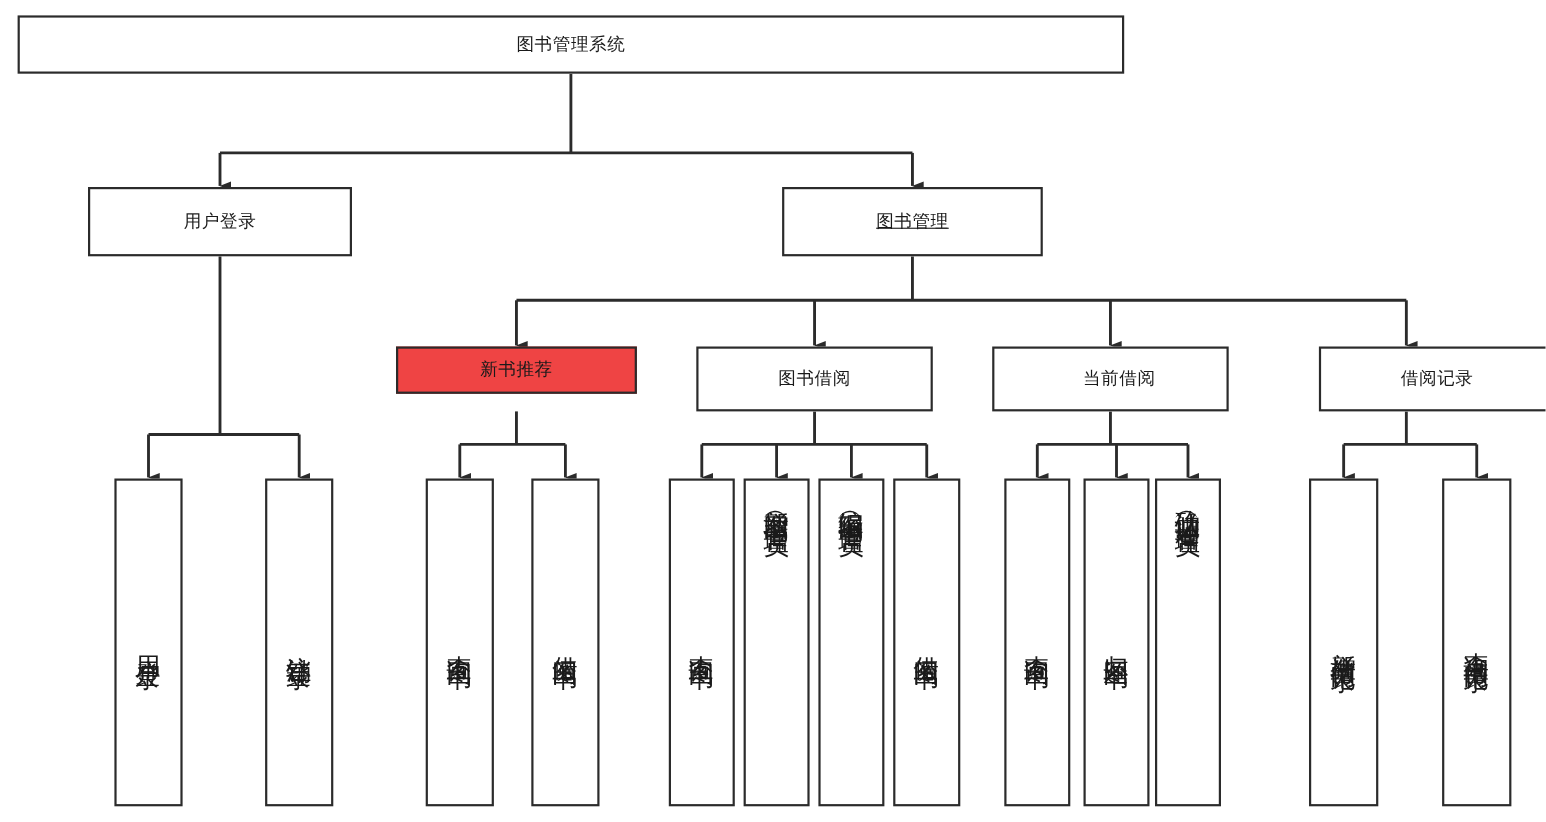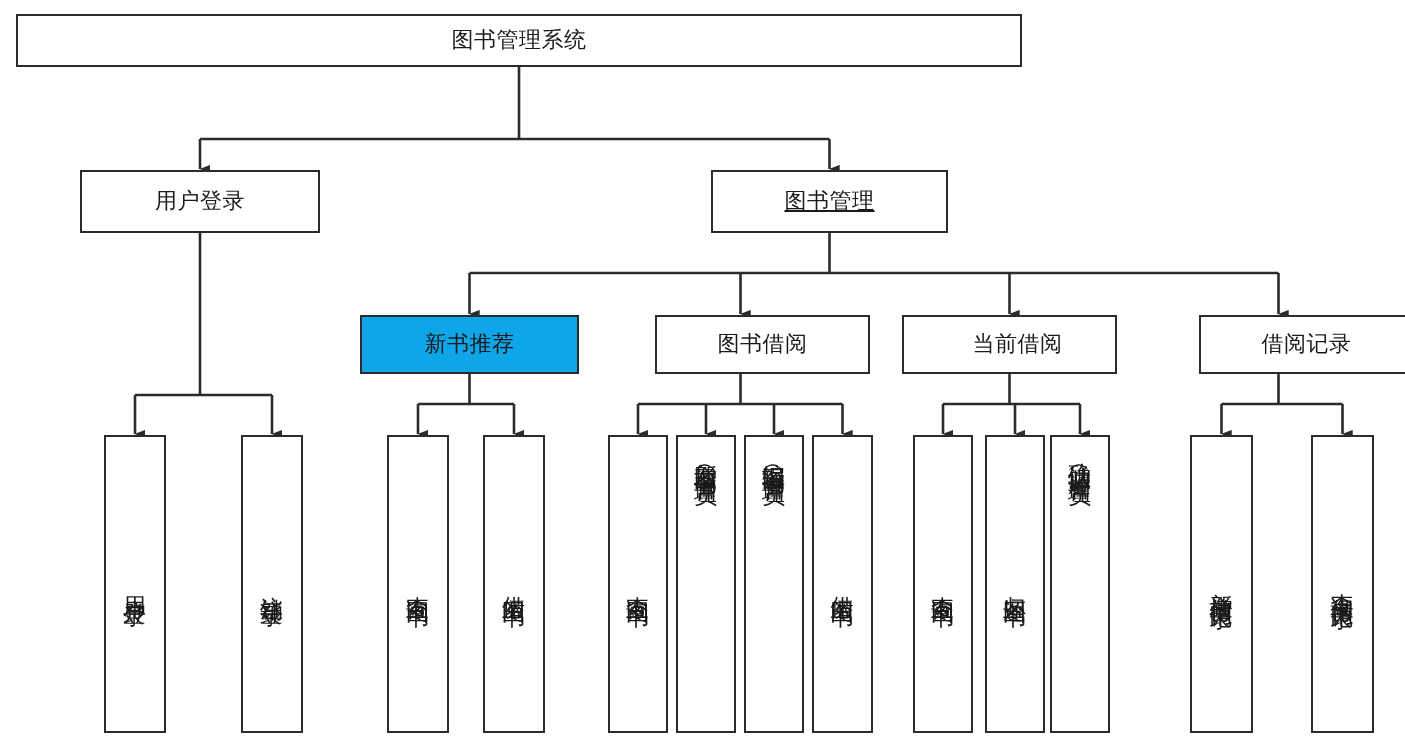--- a/index.html
+++ b/index.html
@@ -38,21 +38,21 @@
     justify-content: center;
     color: #1a1a1a;
   }
   .node .label {
     display: block;
     text-align: center;
     letter-spacing: 0.5px;
   }
   
   .node.horiz .label {
-    font-size: 22px;
+    font-size: 16px;
     line-height: 1.2;
     white-space: nowrap;
   }
   
   .node.vert {
     align-items: flex-start;
     padding-top: 8px;
   }
   .node.vert .label {
     writing-mode: vertical-rl;
@@ -127,24 +127,24 @@
   <div id="node-layer">
       <div class="node horiz" style="left: 16px; top: 14px; width: 1006px; height: 53px; border-color: rgb(43, 43, 43); background: rgb(255, 255, 255);">
         <span class="label">图书管理系统</span>
       </div>
       <div class="node horiz" style="left: 80px; top: 170px; width: 240px; height: 63px; border-color: rgb(43, 43, 43); background: rgb(255, 255, 255);">
         <span class="label">用户登录</span>
       </div>
       <div class="node horiz" style="left: 711px; top: 170px; width: 237px; height: 63px; border-color: rgb(43, 43, 43); background: rgb(255, 255, 255); text-decoration: underline;">
         <span class="label">图书管理</span>
       </div>
-      <div class="node horiz" style="left: 360px; top: 315px; width: 219px; height: 59px; border-color: rgb(43, 43, 43); background: #0ea5e9;">
+      <div class="node horiz" style="left: 360px; top: 315px; width: 219px; height: 43px; border-color: rgb(43, 43, 43); background: #ef4444;">
         <span class="label">新书推荐</span>
       </div>
-      <div class="node horiz" style="left: 655px; top: 315px; width: 215px; height: 59px; border-color: rgb(43, 43, 43); background: rgb(255, 255, 255);">
+      <div class="node horiz" style="left: 633px; top: 315px; width: 215px; height: 59px; border-color: rgb(43, 43, 43); background: rgb(255, 255, 255);">
         <span class="label">图书借阅</span>
       </div>
       <div class="node horiz" style="left: 902px; top: 315px; width: 215px; height: 59px; border-color: rgb(43, 43, 43); background: rgb(255, 255, 255); padding-left: 16px;">
         <span class="label">当前借阅</span>
       </div>
       <div class="node horiz" style="left: 1171px; top: 315px; width: 215px; height: 59px; border-color: rgb(43, 43, 43); background: rgb(255, 255, 255); margin-left: 28px;">
         <span class="label">借阅记录</span>
       </div>
       <div class="node vert centered" style="left: 104px; top: 435px; width: 62px; height: 298px; border-color: rgb(43, 43, 43); background: rgb(255, 255, 255);">
         <span class="label">用户登录</span>

